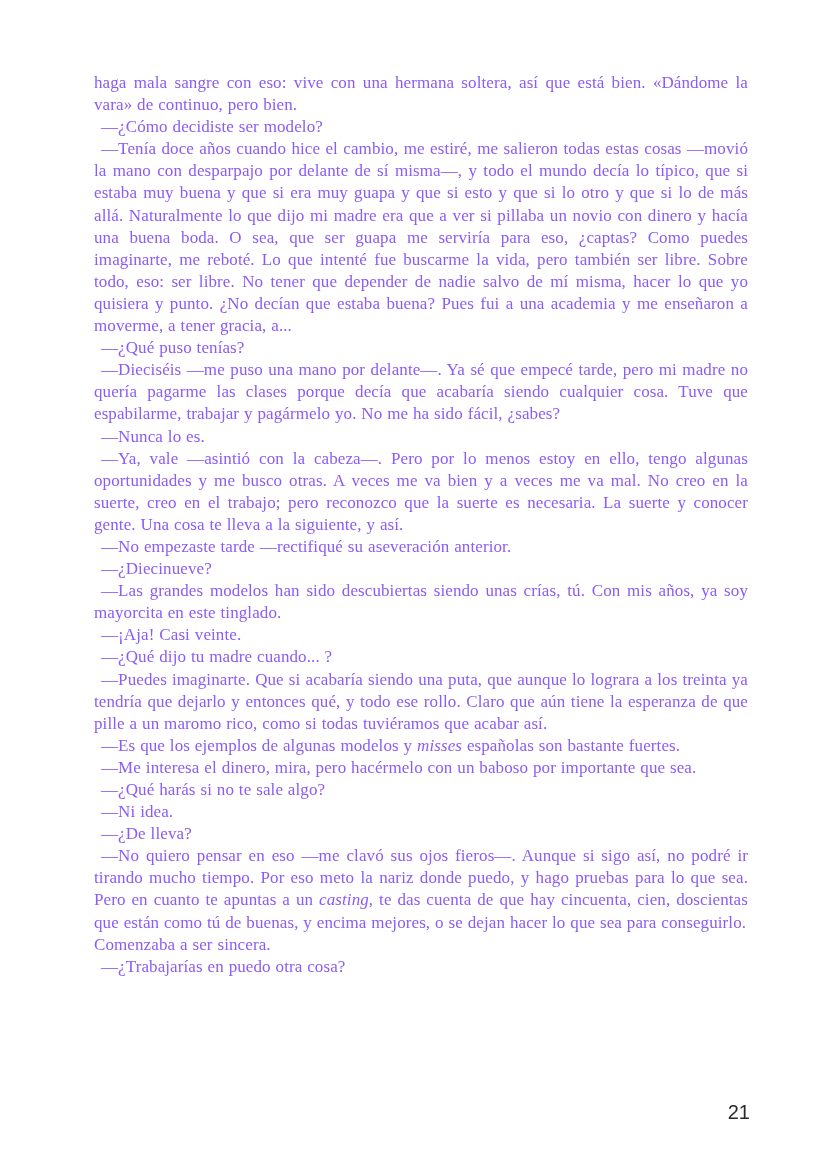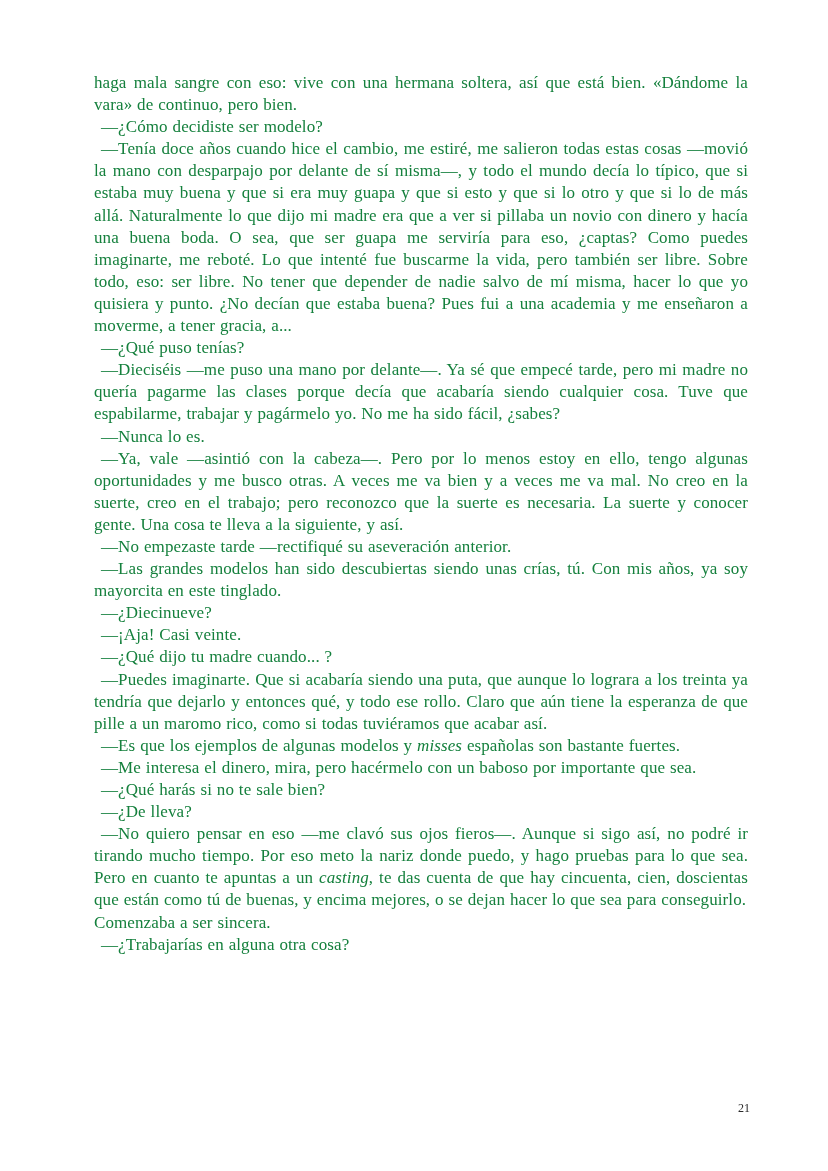--- a/index.html
+++ b/index.html
@@ -44,45 +44,46 @@
   }
   .page-text p.plain {
     text-indent: 0;
   }
   .page-text em {
   }
   .page-number {
     position: absolute;
     right: 78px;
     top: 1101px;
-    font-size: 12px;
+    font-size: 20px;
     color: #2a2a2a;
-    font-family: Liberation Serif, serif;
+    font-family: Liberation Sans, sans-serif;
   }
 </style>
 </head>
 <body style="background: rgb(255, 255, 255);">
 
 <div class="page">
-  <div class="page-text" style="color: #15803d;">
+  <div class="page-text" style="color: #8b5cf6;">
       <p class="plain"><span>haga mala sangre con eso: vive con una hermana soltera, así que está bien. «Dándome la vara» de continuo, pero bien.</span></p>
       <p class="dialogue"><span>—¿Cómo decidiste ser modelo?</span></p>
       <p class="dialogue"><span>—Tenía doce años cuando hice el cambio, me estiré, me salieron todas estas cosas —movió la mano con desparpajo por delante de sí misma—, y todo el mundo decía lo típico, que si estaba muy buena y que si era muy guapa y que si esto y que si lo otro y que si lo de más allá. Naturalmente lo que dijo mi madre era que a ver si pillaba un novio con dinero y hacía una buena boda. O sea, que ser guapa me serviría para eso, ¿captas? Como puedes imaginarte, me reboté. Lo que intenté fue buscarme la vida, pero también ser libre. Sobre todo, eso: ser libre. No tener que depender de nadie salvo de mí misma, hacer lo que yo quisiera y punto. ¿No decían que estaba buena? Pues fui a una academia y me enseñaron a moverme, a tener gracia, a...</span></p>
       <p class="dialogue"><span>—¿Qué puso tenías?</span></p>
       <p class="dialogue"><span>—Dieciséis —me puso una mano por delante—. Ya sé que empecé tarde, pero mi madre no quería pagarme las clases porque decía que acabaría siendo cualquier cosa. Tuve que espabilarme, trabajar y pagármelo yo. No me ha sido fácil, ¿sabes?</span></p>
       <p class="dialogue"><span>—Nunca lo es.</span></p>
       <p class="dialogue"><span>—Ya, vale —asintió con la cabeza—. Pero por lo menos estoy en ello, tengo algunas oportunidades y me busco otras. A veces me va bien y a veces me va mal. No creo en la suerte, creo en el trabajo; pero reconozco que la suerte es necesaria. La suerte y conocer gente. Una cosa te lleva a la siguiente, y así.</span></p>
       <p class="dialogue"><span>—No empezaste tarde —rectifiqué su aseveración anterior.</span></p>
+      <p class="dialogue"><span>—¿Diecinueve?</span></p>
       <p class="dialogue"><span>—Las grandes modelos han sido descubiertas siendo unas crías, tú. Con mis años, ya soy mayorcita en este tinglado.</span></p>
-      <p class="dialogue"><span>—¿Diecinueve?</span></p>
       <p class="dialogue"><span>—¡Aja! Casi veinte.</span></p>
       <p class="dialogue"><span>—¿Qué dijo tu madre cuando... ?</span></p>
       <p class="dialogue"><span>—Puedes imaginarte. Que si acabaría siendo una puta, que aunque lo lograra a los treinta ya tendría que dejarlo y entonces qué, y todo ese rollo. Claro que aún tiene la esperanza de que pille a un maromo rico, como si todas tuviéramos que acabar así.</span></p>
       <p class="dialogue"><span>—Es que los ejemplos de algunas modelos y </span><em>misses</em><span> españolas son bastante fuertes.</span></p>
       <p class="dialogue"><span>—Me interesa el dinero, mira, pero hacérmelo con un baboso por importante que sea.</span></p>
-      <p class="dialogue"><span>—¿Qué harás si no te sale bien?</span></p>
+      <p class="dialogue"><span>—¿Qué harás si no te sale algo?</span></p>
+      <p class="dialogue"><span>—Ni idea.</span></p>
       <p class="dialogue"><span>—¿De lleva?</span></p>
       <p class="dialogue"><span>—No quiero pensar en eso —me clavó sus ojos fieros—. Aunque si sigo así, no podré ir tirando mucho tiempo. Por eso meto la nariz donde puedo, y hago pruebas para lo que sea. Pero en cuanto te apuntas a un </span><em>casting</em><span>, te das cuenta de que hay cincuenta, cien, doscientas que están como tú de buenas, y encima mejores, o se dejan hacer lo que sea para conseguirlo.</span></p>
       <p class="plain"><span>Comenzaba a ser sincera.</span></p>
-      <p class="dialogue"><span>—¿Trabajarías en alguna otra cosa?</span></p>
+      <p class="dialogue"><span>—¿Trabajarías en puedo otra cosa?</span></p>
     </div>
   <div class="page-number">21</div>
 </div>
 
 </body></html>

